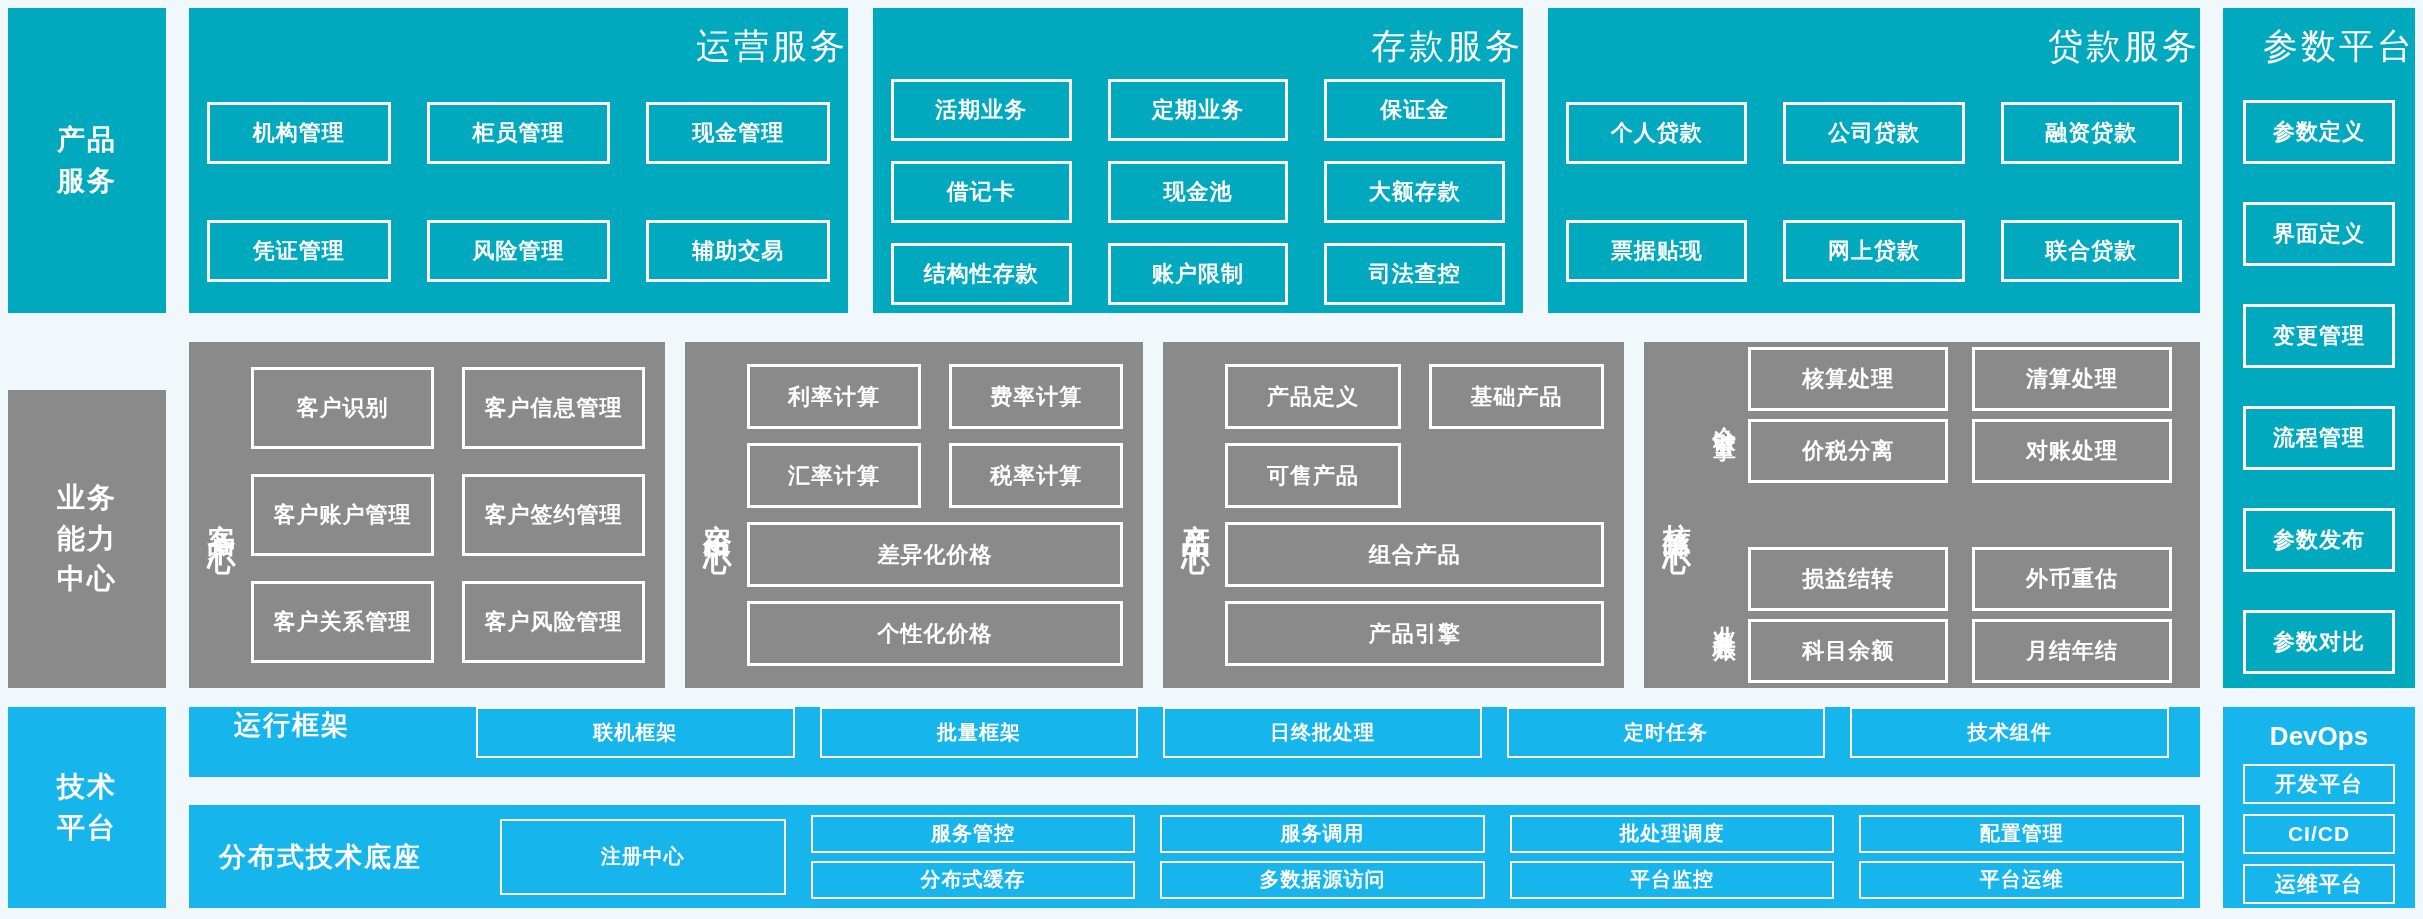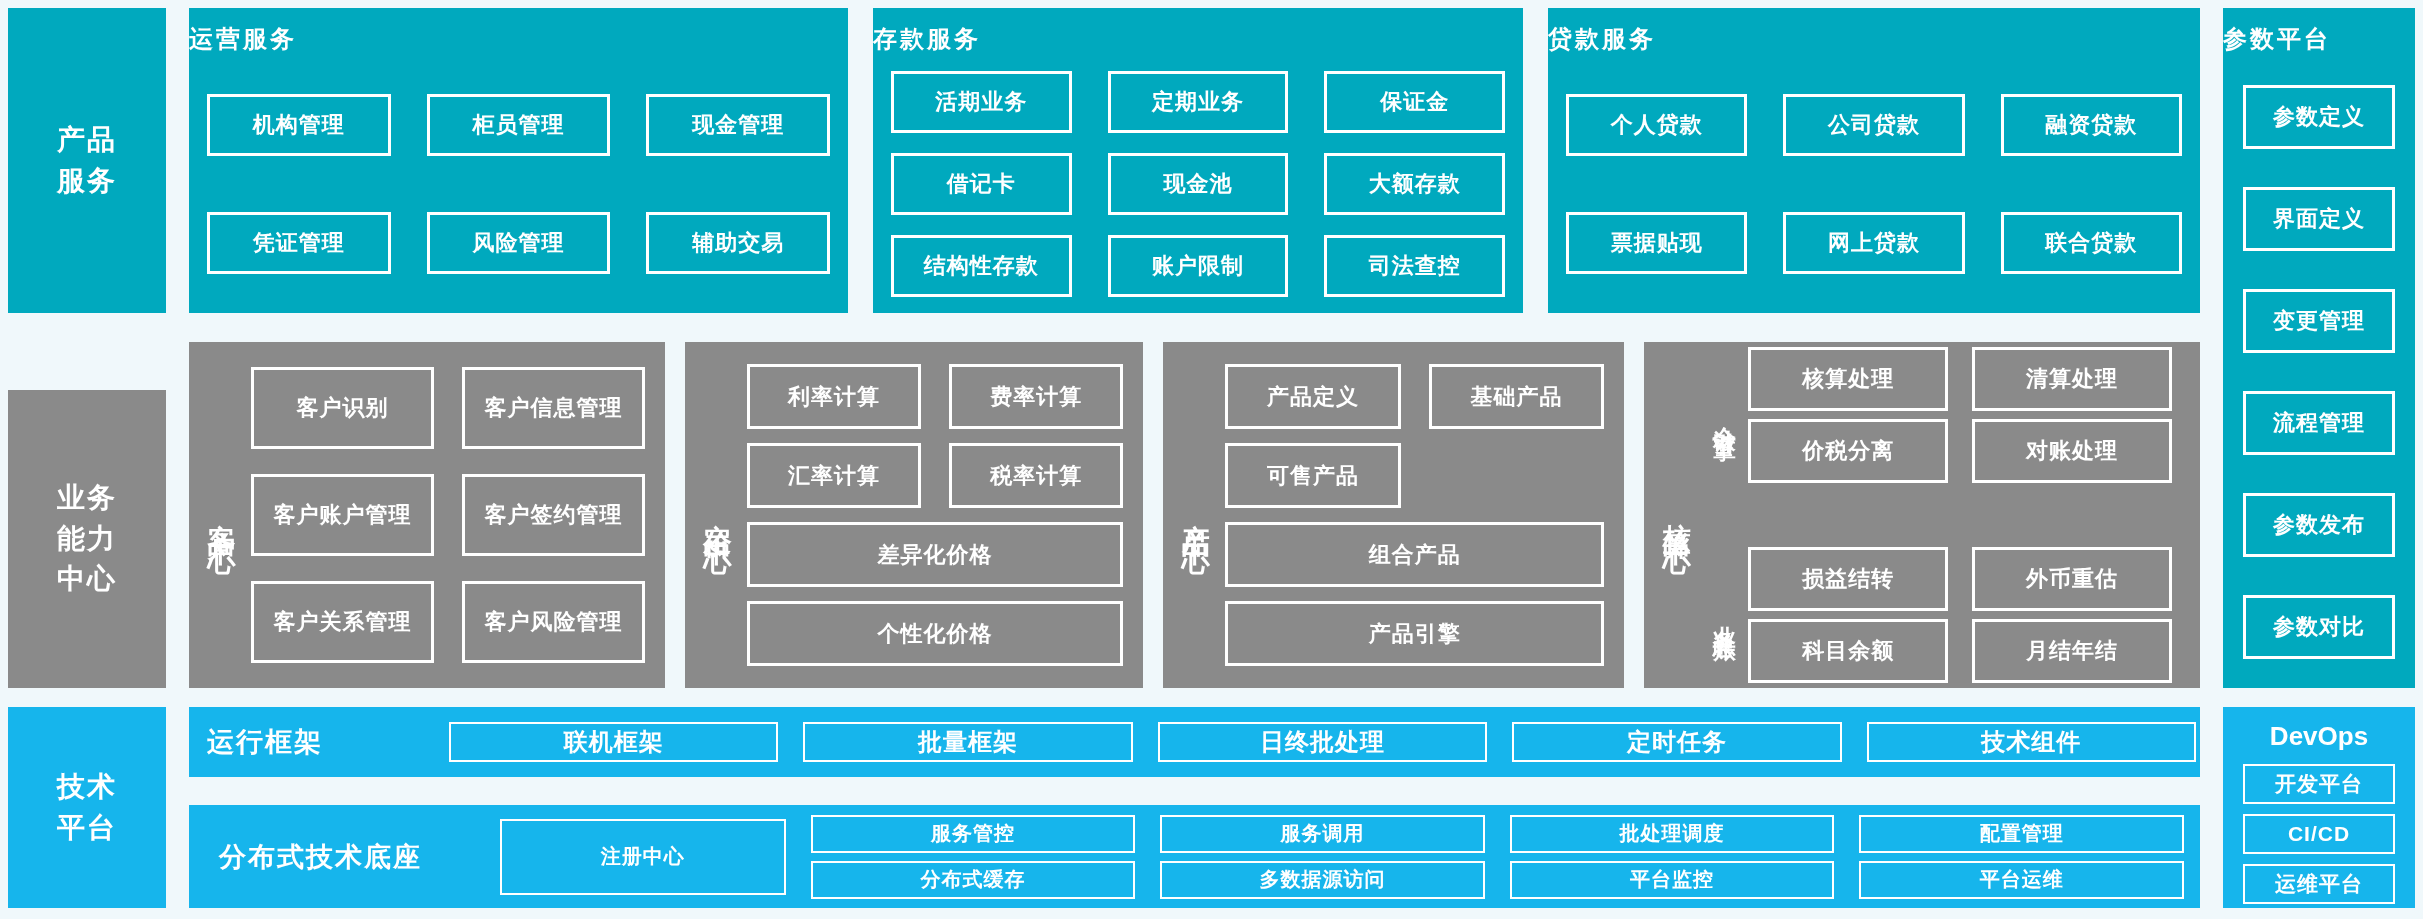--- a/index.html
+++ b/index.html
@@ -45,22 +45,22 @@
   .area-capability { grid-column:1; grid-row:3;margin-top:48px; }
   .area-tech       { grid-column:1; grid-row:5 / 8; }
 
   
   .top-panels { grid-column:2; grid-row:1; display:flex; gap:25px; }
   .panel { display:flex; flex-direction:column; }
   .p-ops  { flex:659; }
   .p-dep  { flex:650; }
   .p-loan { flex:652; }
   .panel-title {
-    color:#fff; font-weight:bold; font-size:24px;
-    text-align:left; margin-top:15px; letter-spacing:3px;
+    color:#fff; font-weight:normal; font-size:35px;
+    text-align:right; margin-top:15px; letter-spacing:3px;
   }
   .panel-body {
     flex:1; display:grid;
     grid-template-columns:repeat(3,1fr);
     padding:0 18px;
     align-content:center;
   }
   .body-2rows { grid-template-rows:repeat(2,62px); gap:56px 36px; }
   .body-3rows { grid-template-rows:repeat(3,62px); gap:20px 36px; }
 
@@ -102,28 +102,28 @@
     flex:1; display:flex; flex-direction:column;
     justify-content:center; gap:64px; padding-right:28px;
   }
   .acct-group { display:flex; }
   .acct-grid {
     flex:1; display:grid; grid-template-columns:1fr 1fr;
     grid-template-rows:repeat(2,64px); gap:8px 24px;
   }
 
   
-  .runtime-panel { grid-column:2; grid-row:5; display:flex; align-items:center; padding:0 4px; }
+  .runtime-panel { grid-column:2; grid-row:5; display:flex; align-items:flex-start; padding:0 31px; }
   .dist-panel    { grid-column:2; grid-row:7; display:flex; align-items:center; padding:0 16px; }
   .row-label {
     color:#fff; font-weight:bold; font-size:27px; letter-spacing:2px;
     width:256px; padding-left:14px; box-sizing:border-box; flex:none;
   }
   .runtime-boxes { flex:1; display:flex; gap:25px; }
-  .runtime-boxes .box { flex:1; height:40px; font-size:24px; border-width:2px; }
+  .runtime-boxes .box { flex:1; height:51px; font-size:20px; border-width:2px; }
   .dist-boxes {
     flex:1; display:grid; grid-template-columns:repeat(5,1fr);
     grid-template-rows:repeat(2,38px); gap:8px 25px;
   }
   .dist-boxes .box { font-size:20px; border-width:2px; }
   .registry-box { grid-row:1 / 3; height:76px; align-self:center;margin-left:39px; }
 
   .devops-panel {
     grid-column:3; grid-row:5 / 8;
     display:flex; flex-direction:column; padding:8px 20px 0;

